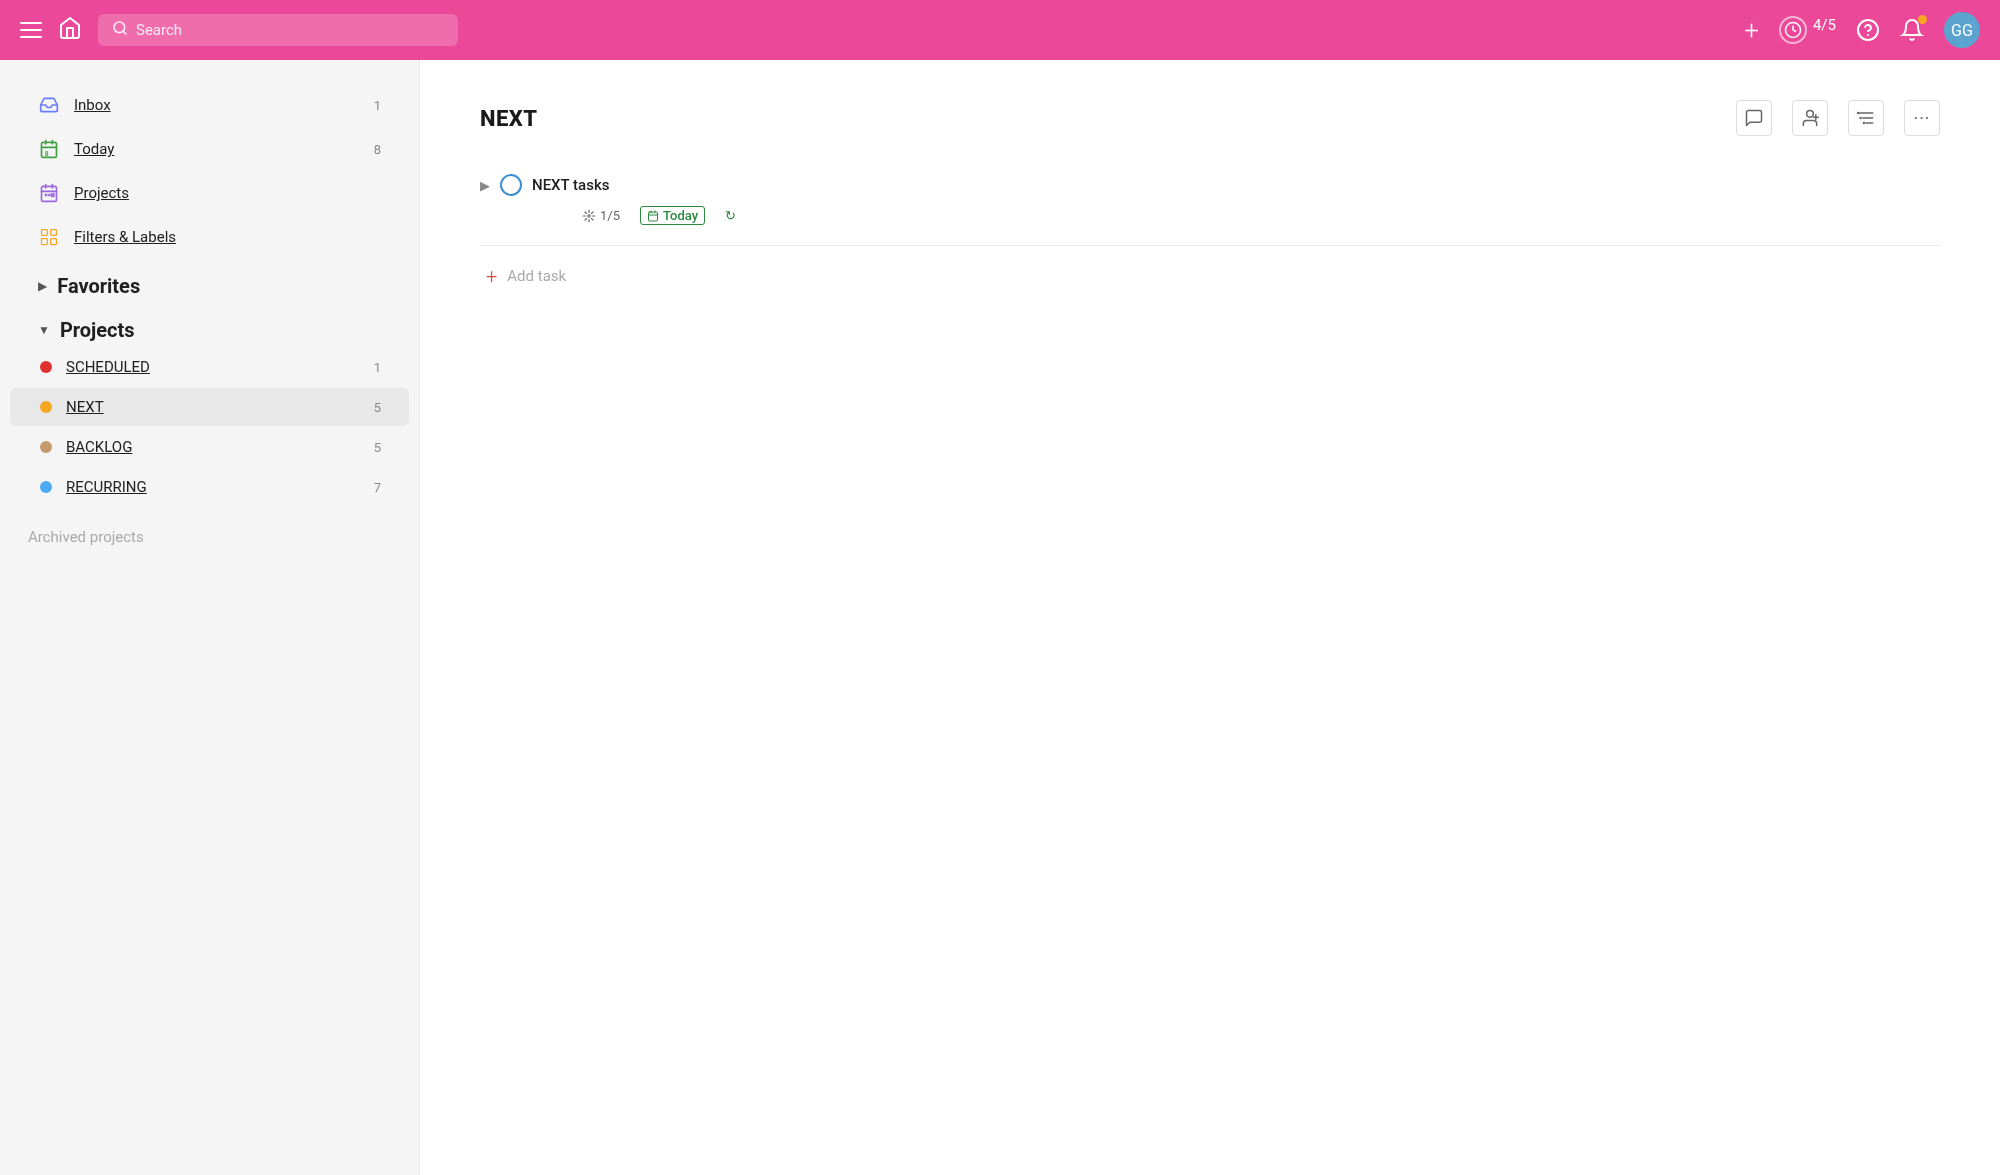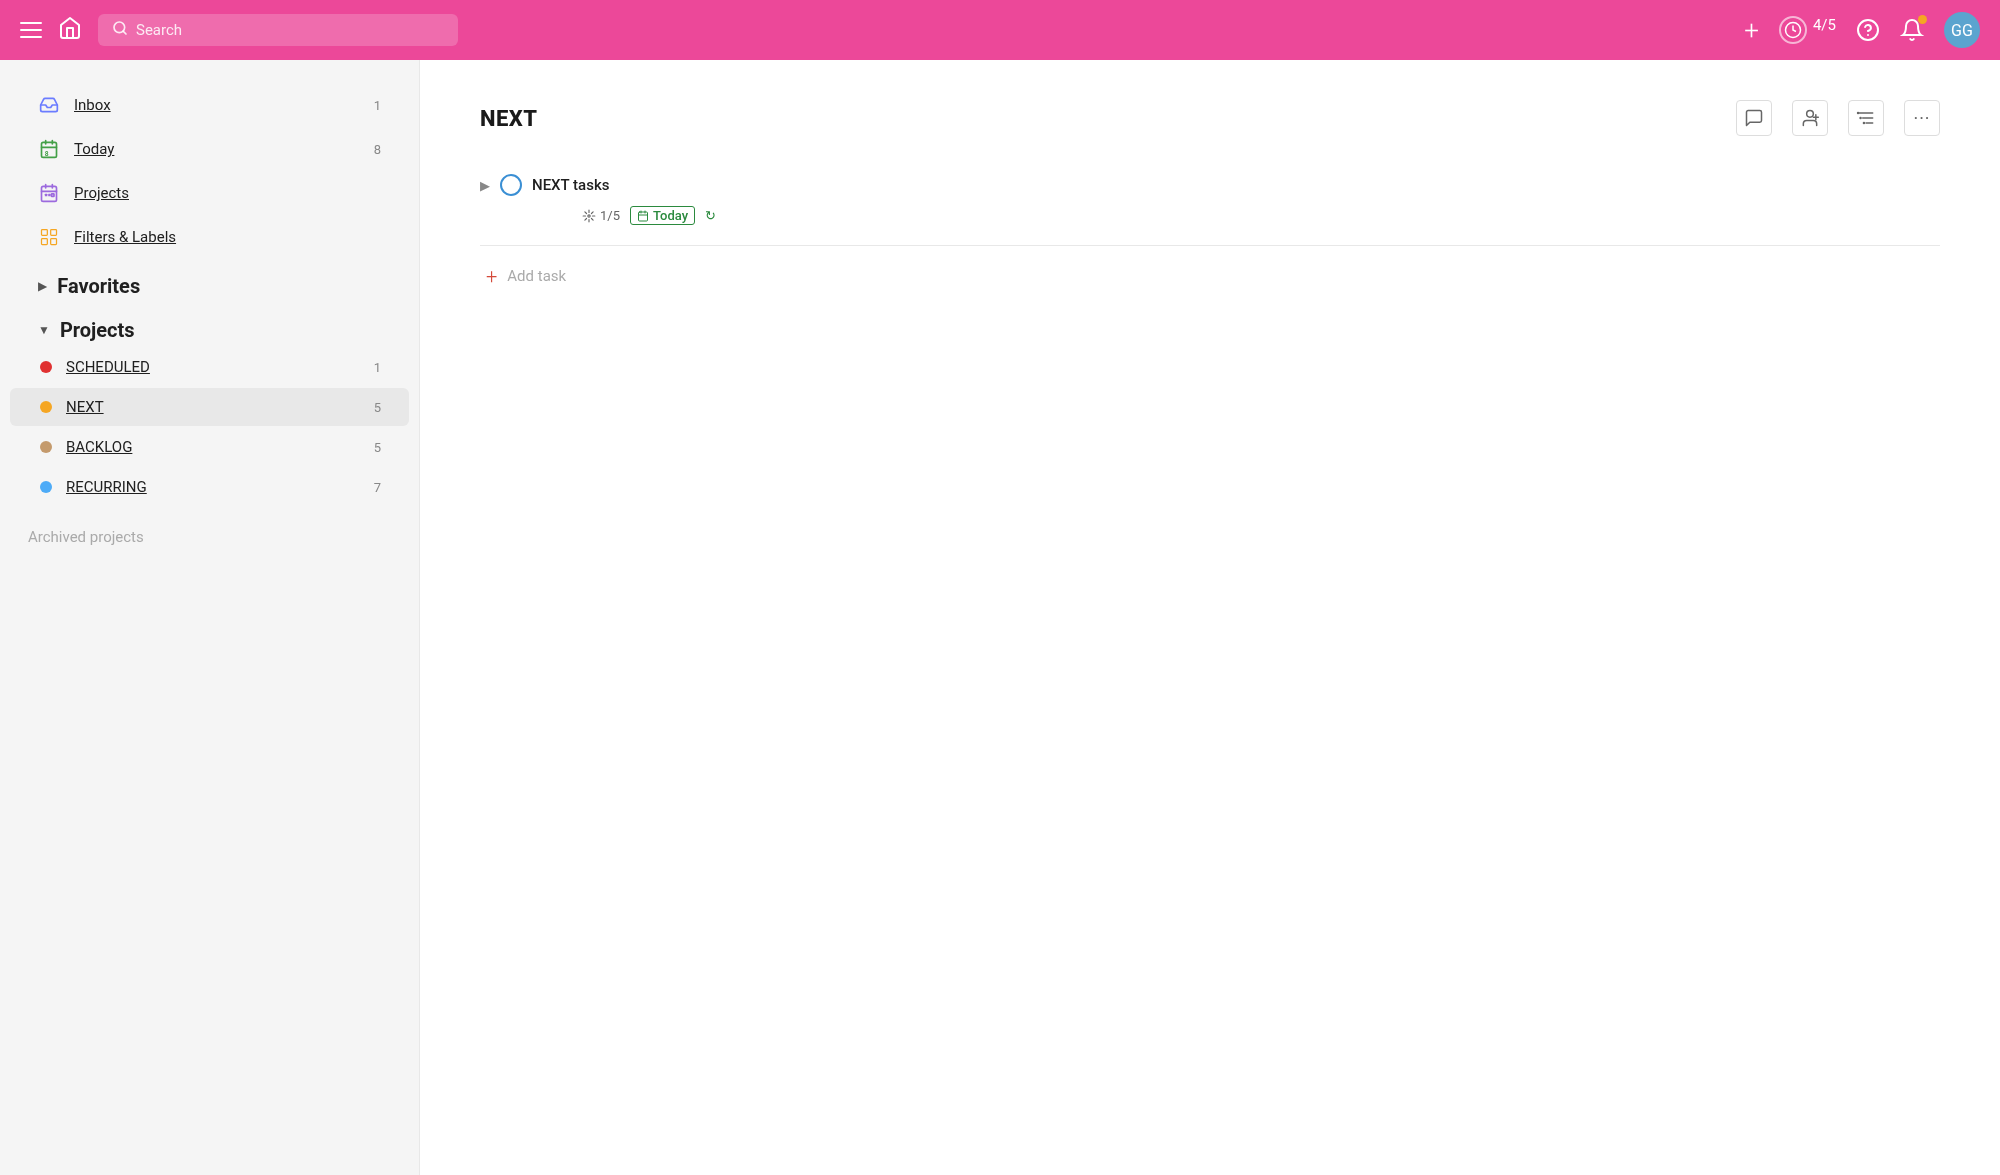--- a/index.html
+++ b/index.html
@@ -101,21 +101,21 @@
     .task-group-chevron { color: #888; font-size: 13px; }
     .task-circle {
       width: 22px; height: 22px; border-radius: 50%;
       border: 2px solid #3a8fd4; background: transparent;
       flex-shrink: 0; cursor: pointer;
     }
     .task-name { font-size: 15px; font-weight: 500; color: #202020; text-align: right; }
 
     .task-meta { padding-left: 102px; margin-top: 2px; }
     .task-date { font-size: 13px; color: #888; margin-bottom: 4px; }
-    .task-tags { display: flex; align-items: center; gap: 10px; }
+    .task-tags { display: flex; align-items: center; gap: 20px; }
     .task-tag-sub { display: flex; align-items: center; gap: 4px; font-size: 13px; color: #666; }
     .task-tag-today {
       display: flex; align-items: center; gap: 4px;
       font-size: 13px; color: #2b8a3e; font-weight: 500;
       border: 1px solid #2b8a3e; border-radius: 3px; padding: 1px 6px;
     }
     .task-tag-recurring { font-size: 13px; color: #2b8a3e; }
 
     
     .add-task-row {

